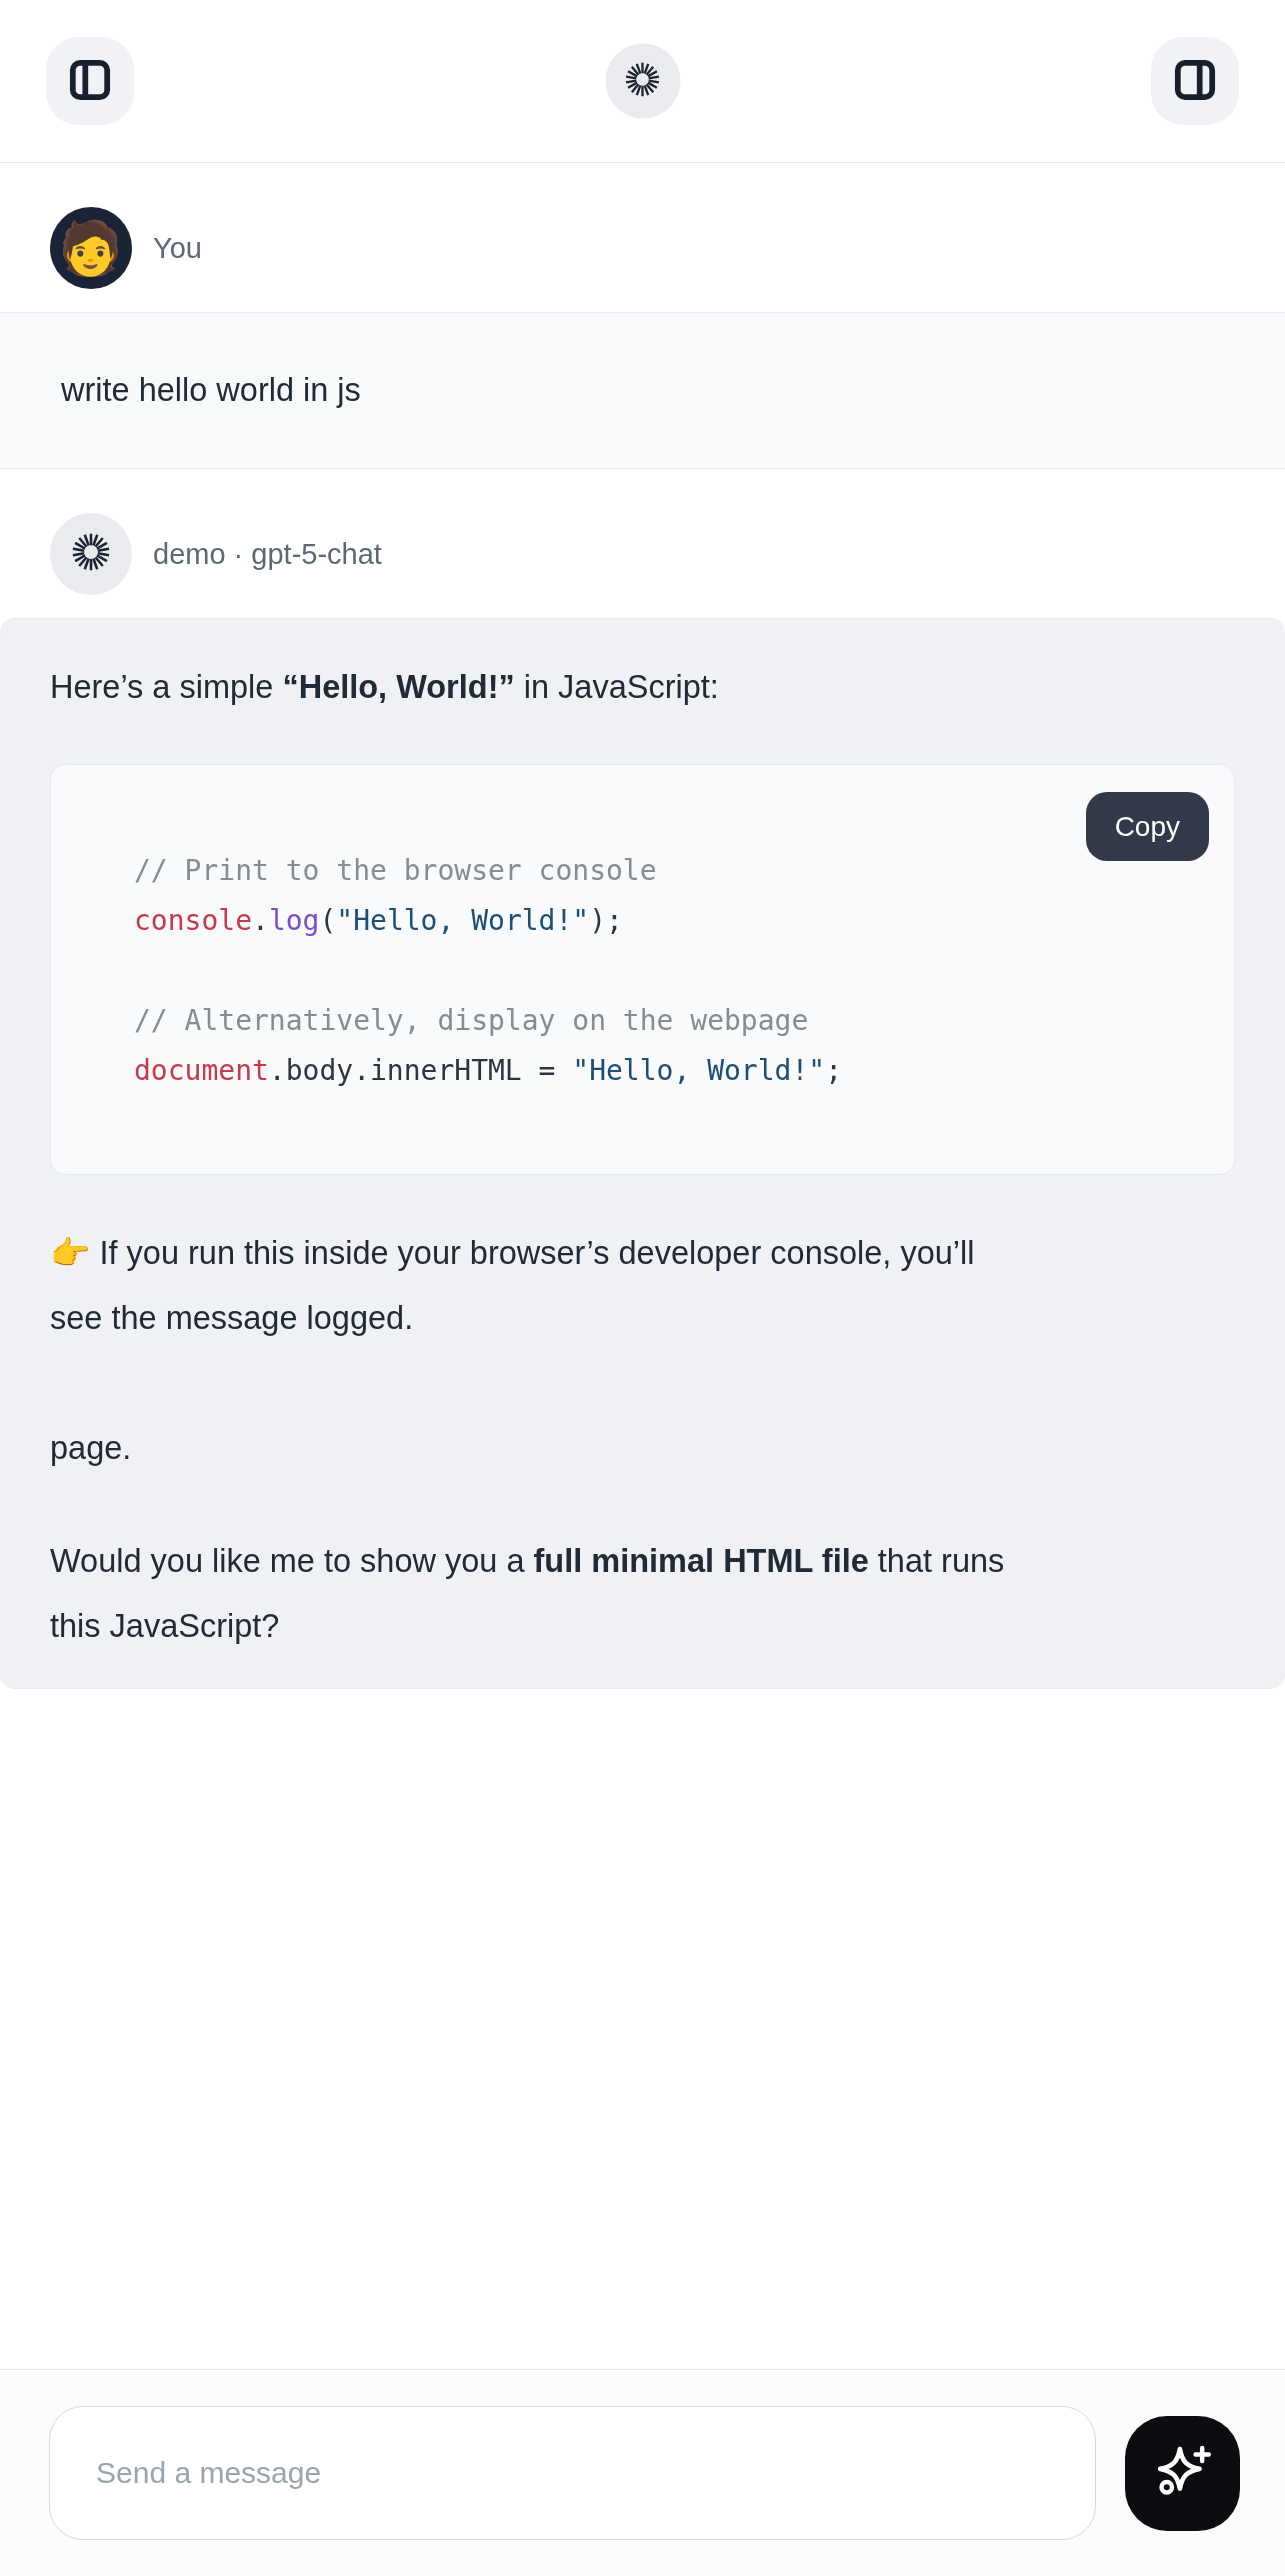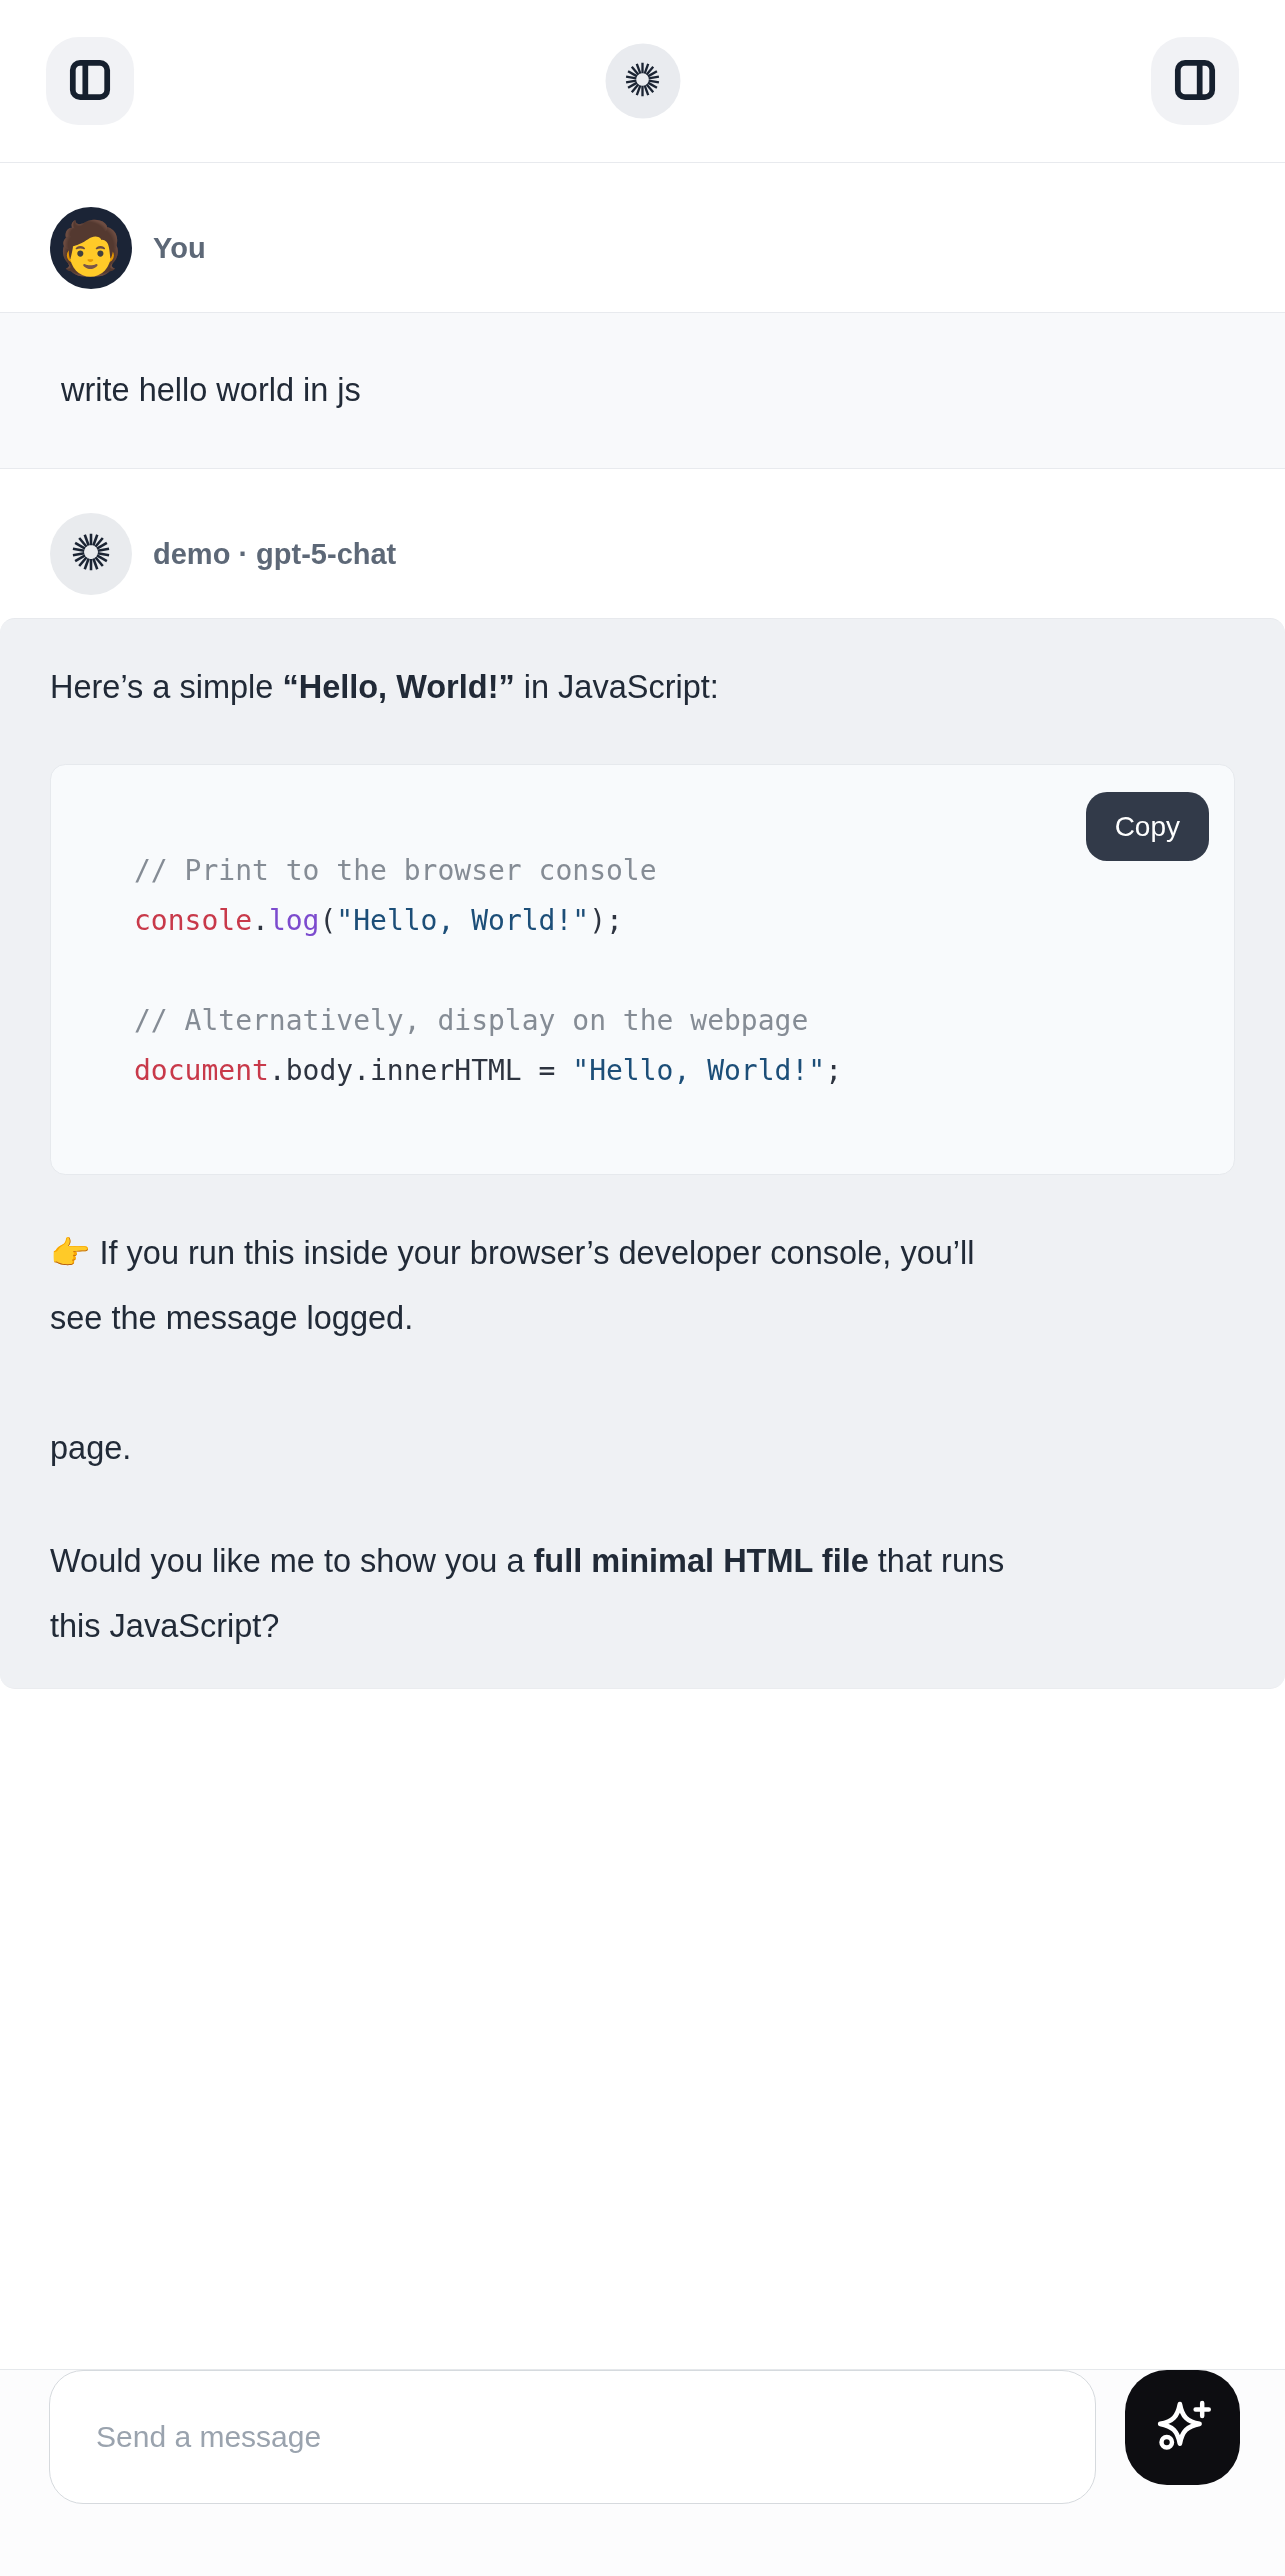--- a/index.html
+++ b/index.html
@@ -27,21 +27,21 @@
     position:absolute;left:50%;top:50%;transform:translate(-50%,-50%);
     width:75px;height:75px;border-radius:50%;background:#e9ebef;
     border:none;display:flex;align-items:center;justify-content:center;padding:0;cursor:pointer;
   }
 
   
   .msg-header{display:flex;align-items:center;gap:21px;padding:44px 50px 23px;background:#fff;}
   .avatar{width:82px;height:82px;border-radius:50%;display:flex;align-items:center;justify-content:center;flex:0 0 auto;overflow:hidden;}
   .avatar.user{background:#1b2436;font-size:52px;line-height:1;}
   .avatar.assistant{background:#e9ebee;}
-  .sender{font-size:29px;font-weight:700;color:#5d6877;}
+  .sender{font-size:29px;font-weight:400;color:#5d6877;}
 
   
   .user-band{
     background:#f8f9fb;border-top:1.9px solid #e8eaee;border-bottom:1.9px solid #e8eaee;
     padding:34px 50px;box-sizing:border-box;
   }
   .user-band p{margin:11px;font-size:32.5px;line-height:65px;color:#212a37;}
 
   
   .assistant-band{
@@ -69,21 +69,21 @@
   }
   .code-line{height:50px;}
 
   
   .spacer{flex:1 1 auto;background:#ffffff;}
 
   
   footer.composer{
     flex:0 0 auto;height:207px;box-sizing:border-box;
     background:#fcfcfd;border-top:1.9px solid #e5e8eb;
-    display:flex;align-items:flex-start;padding:0 45px 0 49px;
+    display:flex;align-items:center;padding:0 45px 0 49px;
   }
   .composer input{
     flex:1 1 auto;height:134px;box-sizing:border-box;
     border:1.9px solid #d6dade;border-radius:34px;background:#ffffff;
     padding:0 46px;font-size:30px;font-family:"Liberation Sans",sans-serif;color:#212a37;outline:none;
   }
   .composer input::placeholder{color:#9aa3ae;}
   .send-btn{
     width:115px;height:115px;border-radius:42px;background:#0d0d11;border:none;
     margin-left:29px;display:flex;align-items:center;justify-content:center;flex:0 0 auto;cursor:pointer;

